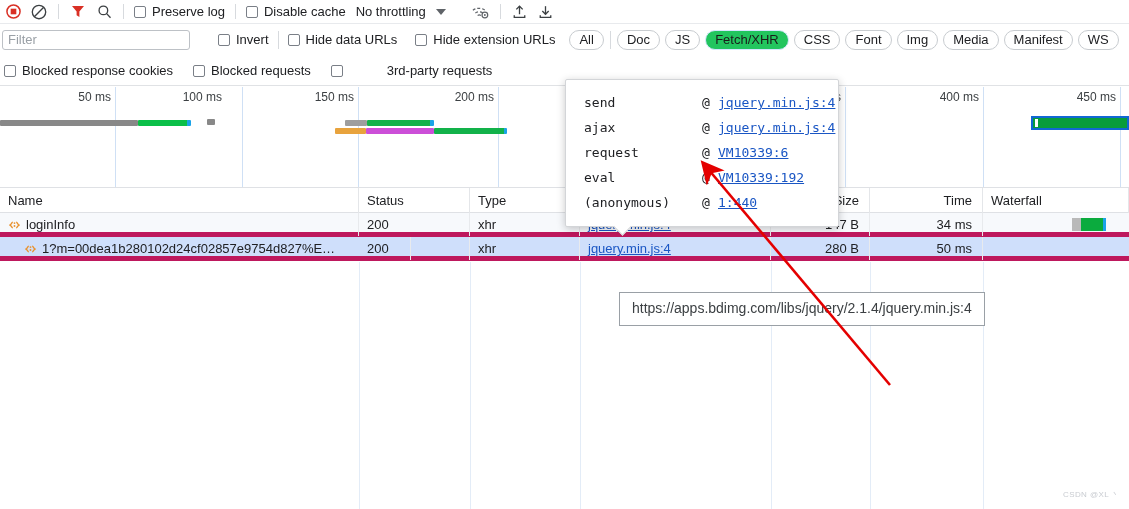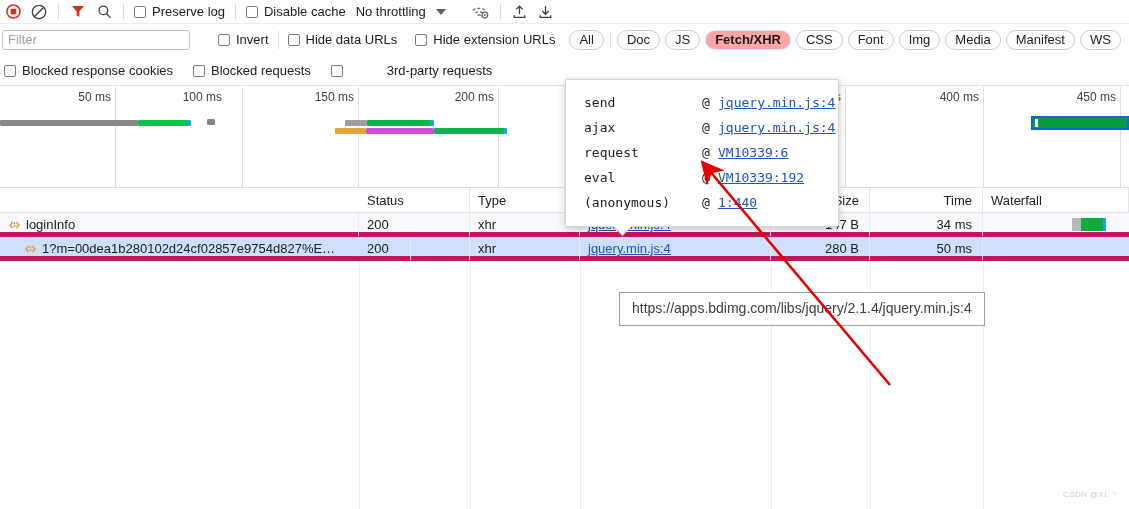--- a/index.html
+++ b/index.html
@@ -92,24 +92,23 @@
     border-radius: 10px;
     font-size: 13px;
     color: #202124;
     background: #fff;
     margin-right: 5px;
     white-space: nowrap;
     box-sizing: border-box;
     flex: 0 0 auto;
   }
   .chip.active {
-    background: #fca5a5;
+    background: #22c55e;
     border-color: #d7e7ff;
     color: #1a1a1a;
-    font-weight: bold;
   }
 
   
   .thirdbar {
     position: absolute; left: 0; top: 56px;
     width: 1129px; height: 30px;
     display: flex; align-items: center;
     background: #fff;
     border-bottom: 1px solid #e0e2e5;
     box-sizing: border-box;
@@ -399,20 +398,21 @@
 <div class="table">
   <div class="bodygrid" id="bodygrid">
       <div class="gl" style="left: 359px; top: 75px;"></div>
       <div class="gl" style="left: 470px; top: 75px;"></div>
       <div class="gl" style="left: 580px; top: 75px;"></div>
       <div class="gl" style="left: 771px; top: 75px;"></div>
       <div class="gl" style="left: 870px; top: 75px;"></div>
       <div class="gl" style="left: 983px; top: 75px;"></div>
     </div>
   <div class="thead" id="thead">
+      <div class="th" style="left: 0px; width: 359px;">Name</div>
       <div class="th" style="left: 359px; width: 111px;">Status</div>
       <div class="th" style="left: 470px; width: 110px;">Type</div>
       <div class="th" style="left: 580px; width: 191px;">Initiator</div>
       <div class="th num" style="left: 771px; width: 99px;">Size</div>
       <div class="th num" style="left: 870px; width: 113px;">Time</div>
       <div class="th" style="left: 983px; width: 146px;">Waterfall</div>
     </div>
   <div id="tbody">
       <div class="row alt" style="top: 26px;">
         <div class="cell" style="left: 0px; width: 359px;"><span class="jsicon"><svg width="13" height="13" viewBox="0 0 14 14">

